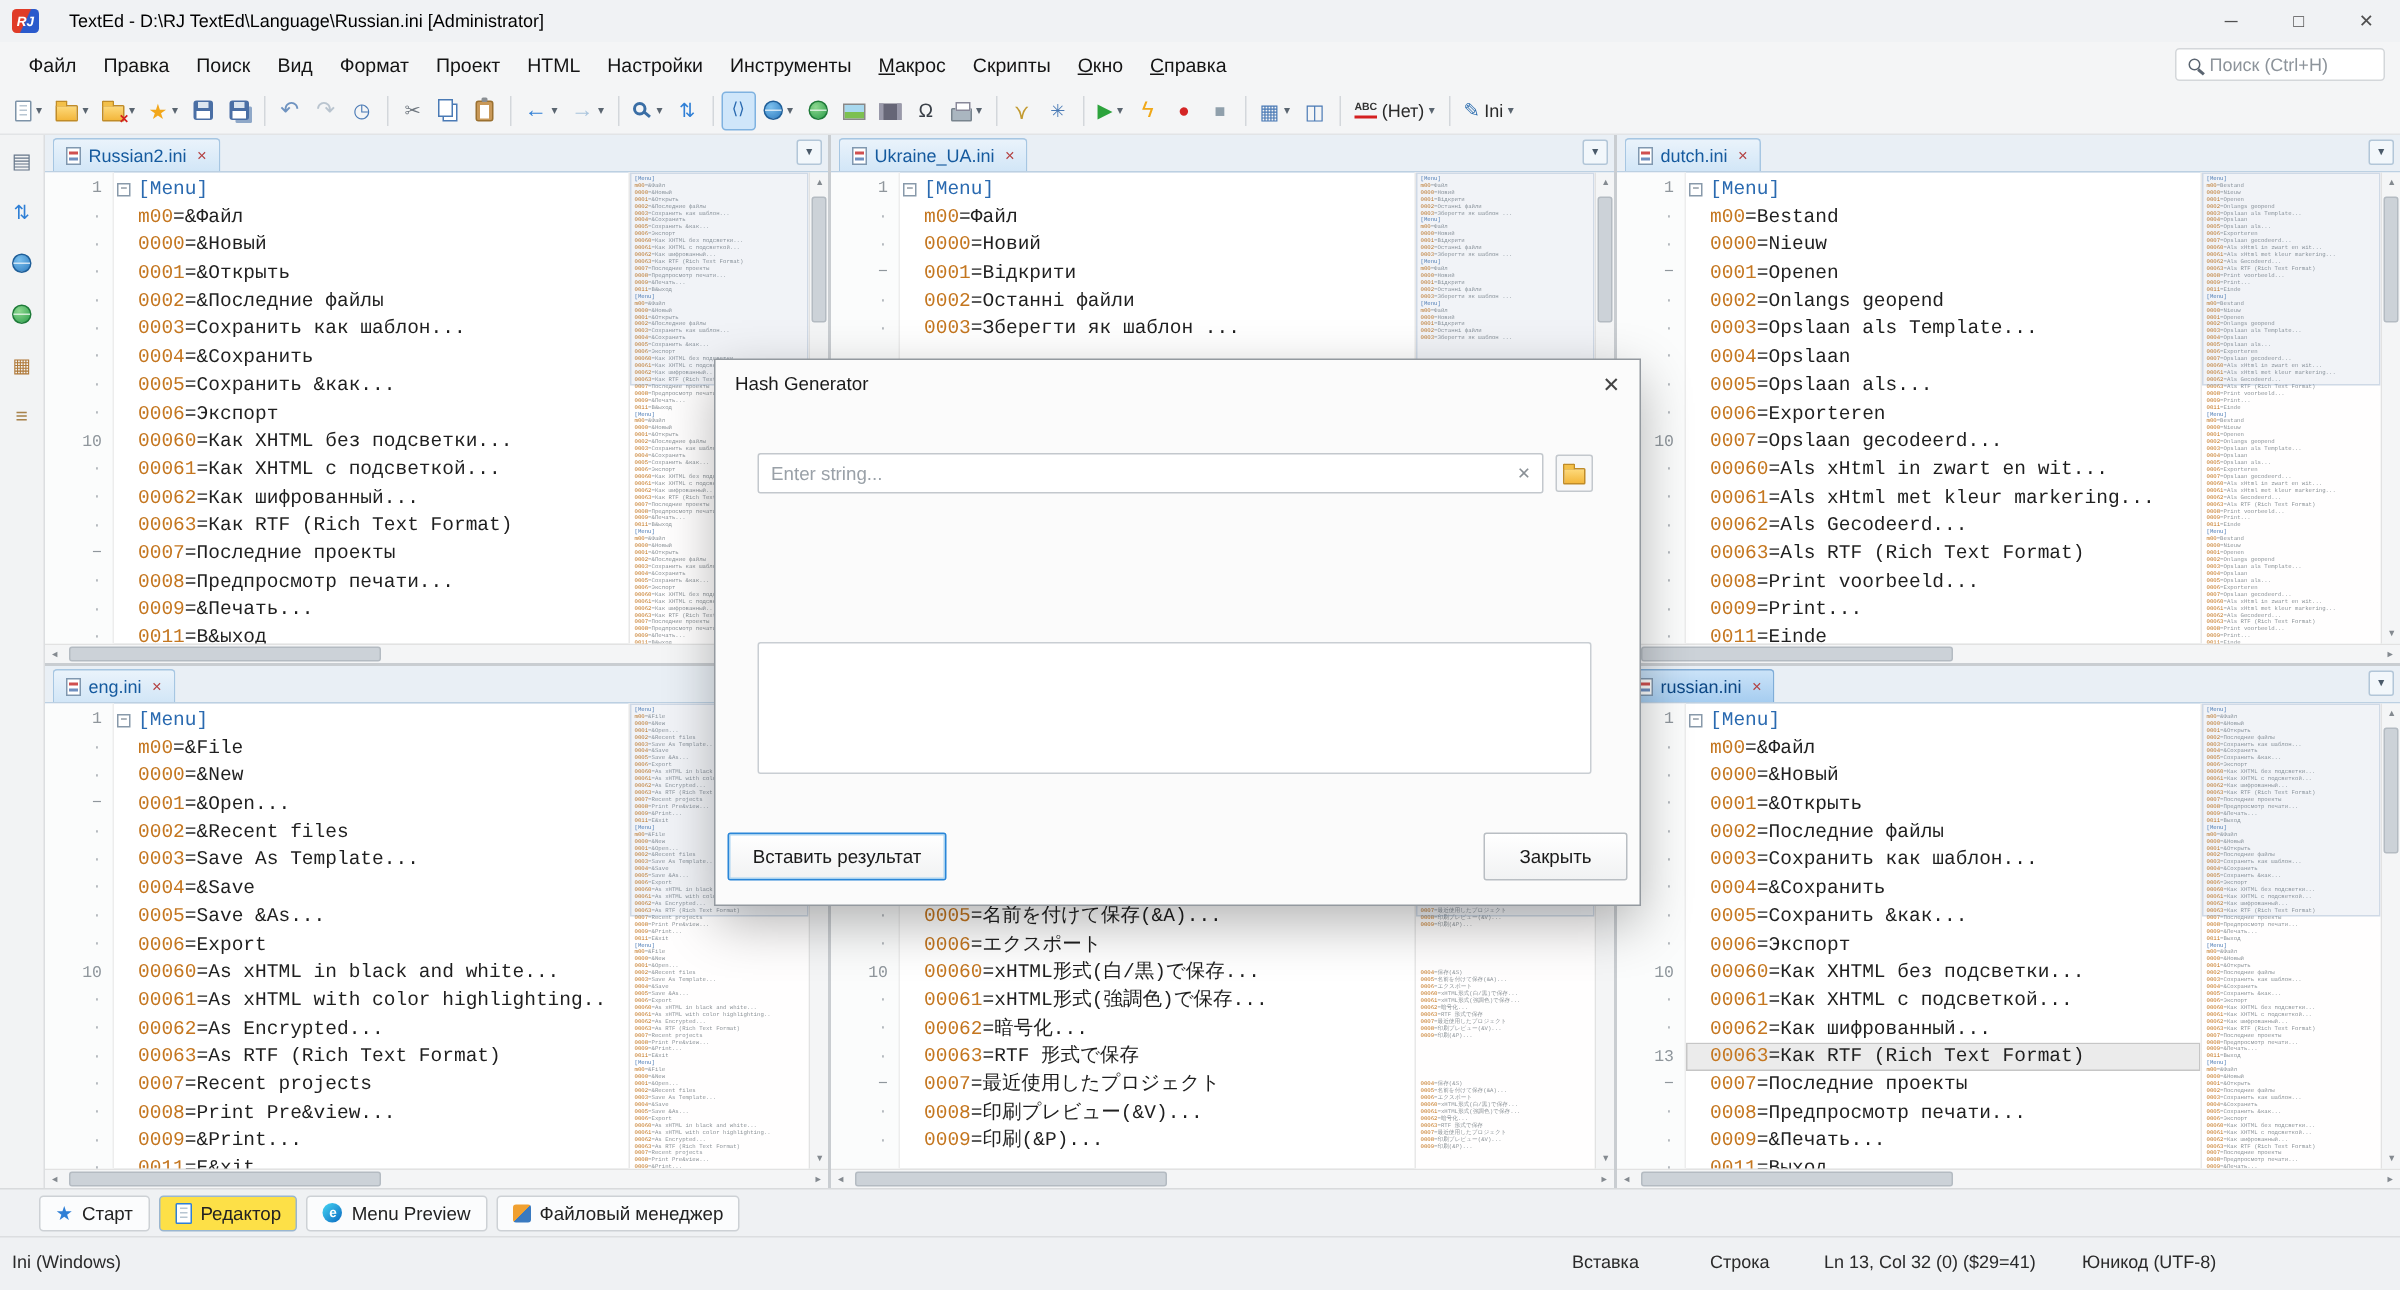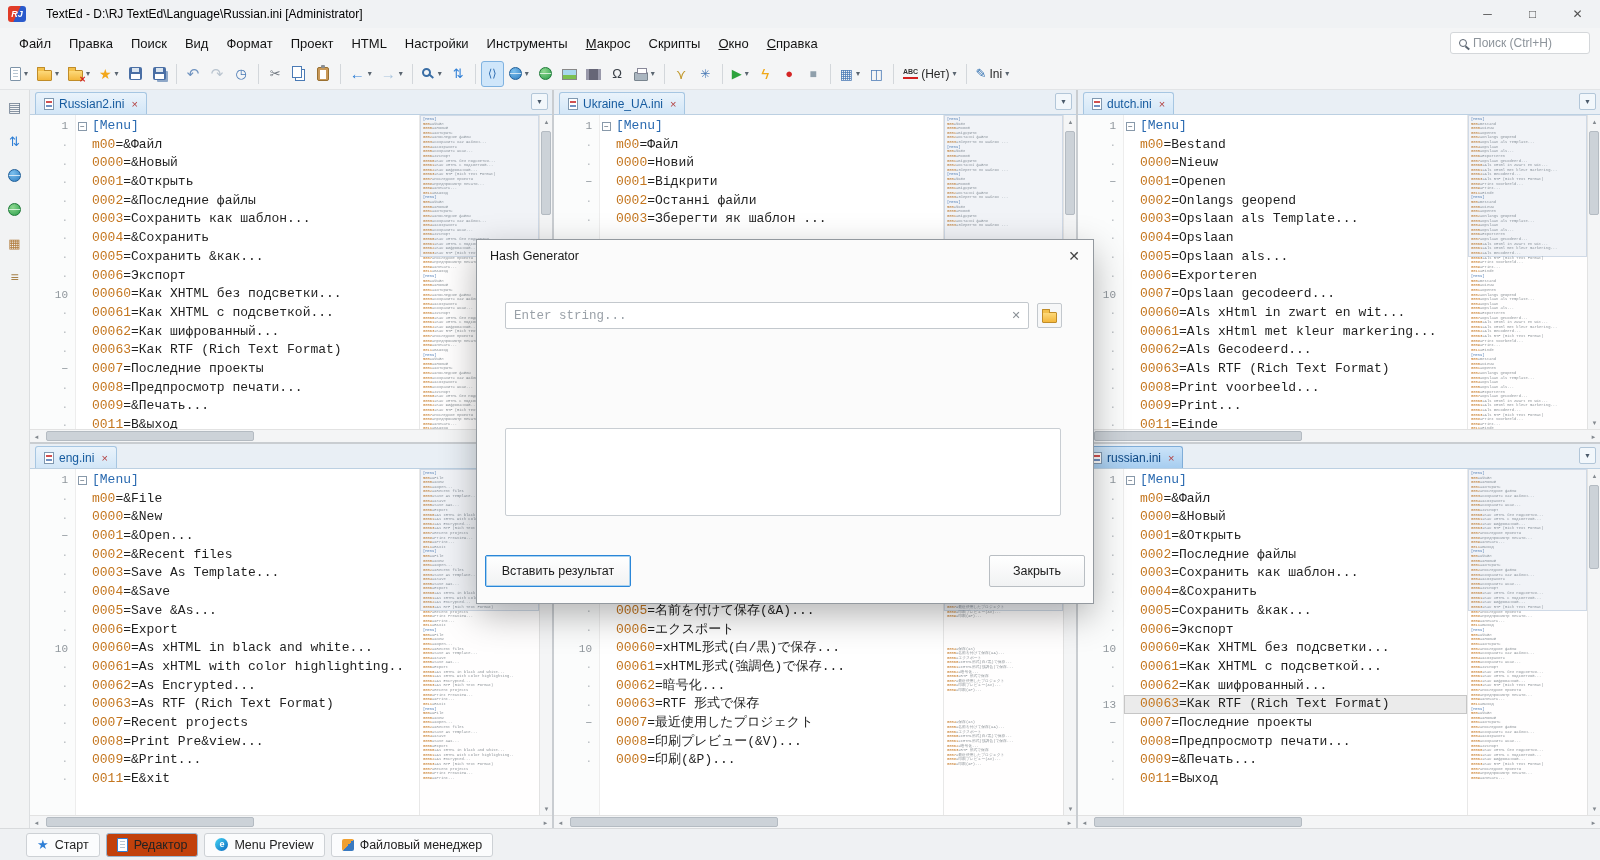--- a/index.html
+++ b/index.html
@@ -104,40 +104,40 @@
 .hscroll{flex:none;height:13px;background:#f4f5f6;border-top:1px solid #e2e2e2;display:flex}
 .htrack{flex:1;position:relative}
 .hthumb{position:absolute;top:1px;bottom:1px;left:3px;width:42%;background:#ccd2d8;border:1px solid #b4bbc2;border-radius:2px}
 
 
 .dialog{position:absolute;left:477px;top:240px;width:616px;height:363px;background:#fbfbfb;box-shadow:0 0 0 1px #93999f,0 12px 34px rgba(0,0,0,.30);z-index:40}
 .dlg-title{height:32px;display:flex;align-items:center;padding:0 13px;font-size:12.5px;color:#1a1a1a}
 .dlg-close{margin-left:auto;font-size:14px;color:#444}
 .dlg-body{position:relative;height:331px}
 .dlg-input-wrap{position:absolute;left:28px;top:30px;width:524px;height:27px;border:1px solid #c3c8cd;background:#fff;border-radius:2px;display:flex;align-items:center}
-.dlg-input{flex:1;min-width:0;border:0;outline:0;padding:0 8px;font-size:12.5px;color:#333;background:transparent;font-family:Liberation Mono, monospace}
+.dlg-input{flex:1;min-width:0;border:0;outline:0;padding:0 8px;font-size:12.5px;color:#333;background:transparent;font-family:Liberation Sans, sans-serif}
 .dlg-input::placeholder{color:#9aa1a8}
 .dlg-clear{flex:none;width:24px;text-align:center;color:#8a9096;font-size:11px}
 .dlg-folder{position:absolute;left:560px;top:31px;width:25px;height:25px;border:1px solid #c3c8cd;background:#f6f7f8;border-radius:2px;display:flex;align-items:center;justify-content:center}
 .hash-row{position:absolute;left:28px;display:flex;gap:5px}
 .hash-row.r1{top:68px}
 .hash-row.r2{top:106px}
 .hash-btn{width:88px;height:33px;border:1px solid #ccd1d6;background:#fdfdfd;border-radius:2px;font:12.5px "Liberation Sans",sans-serif;color:#222}
 .hash-btn.active{background:#3795d6;border-color:#2878b5;color:#fff}
 .dlg-result{position:absolute;left:28px;top:156px;width:556px;height:88px;border:1px solid #c9ced3;background:#fff;border-radius:2px}
 .dlg-btns{position:absolute;left:8px;right:8px;top:283px;display:flex;gap:5px}
 .dlg-btn{height:32px;border:1px solid #b9bec3;background:linear-gradient(#fff,#f1f2f3);border-radius:2px;font:12.5px "Liberation Sans",sans-serif;color:#1a1a1a}
 .btn-copy{width:194px}
 .btn-insert{width:146px;border-color:#2a86d8;box-shadow:inset 0 0 0 1px #a8d2f0}
 .btn-close{width:96px;margin-left:auto}
 
 
 .bottombar{flex:none;height:32px;background:#eff1f3;border-top:1px solid #d8dadc;display:flex;align-items:center;padding-left:26px;gap:6px}
 .btab{height:24px;display:flex;align-items:center;gap:6px;padding:0 10px;background:#fbfcfd;border:1px solid #cdd1d5;border-radius:3px;font-size:12.5px;color:#222;white-space:nowrap}
-.btab.active{border-color:#9ab6d0;background:#c2410c}
+.btab.active{border-color:#9ab6d0;background:#fde047}
 .statusbar{flex:none;height:36px;background:#eff1f3;border-top:1px solid #dcdee0;position:relative;font-size:12px;color:#2a2a2a}
 .sitem{position:absolute;top:9px;white-space:nowrap}
 </style>
 </head>
 <body>
 
 <div class="window">
 
   <div class="titlebar">
     <span class="applogo">RJ</span>
@@ -871,14 +871,21 @@
       <div class="btab">
         <span class="ic edge-ic">e</span>
         <span>Menu Preview</span>
       </div>
       <div class="btab">
         <span class="ic fm-ic"></span>
         <span>Файловый менеджер</span>
       </div>
     </div>
 
+  <div class="statusbar">
+    <span class="sitem" style="left:8px">Ini (Windows)</span>
+    <span class="sitem" style="left:1048px">Вставка</span>
+    <span class="sitem" style="left:1140px">Строка</span>
+    <span class="sitem" style="left:1216px">Ln 13, Col 32 (0) ($29=41)</span>
+    <span class="sitem" style="left:1388px">Юникод (UTF-8)</span>
+  </div>
 
 </div>
 
 </body></html>

